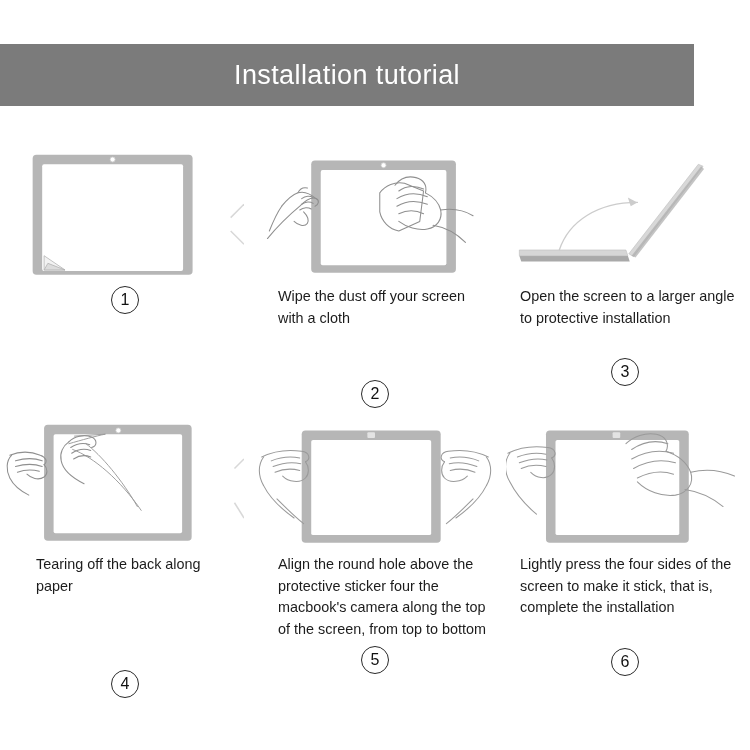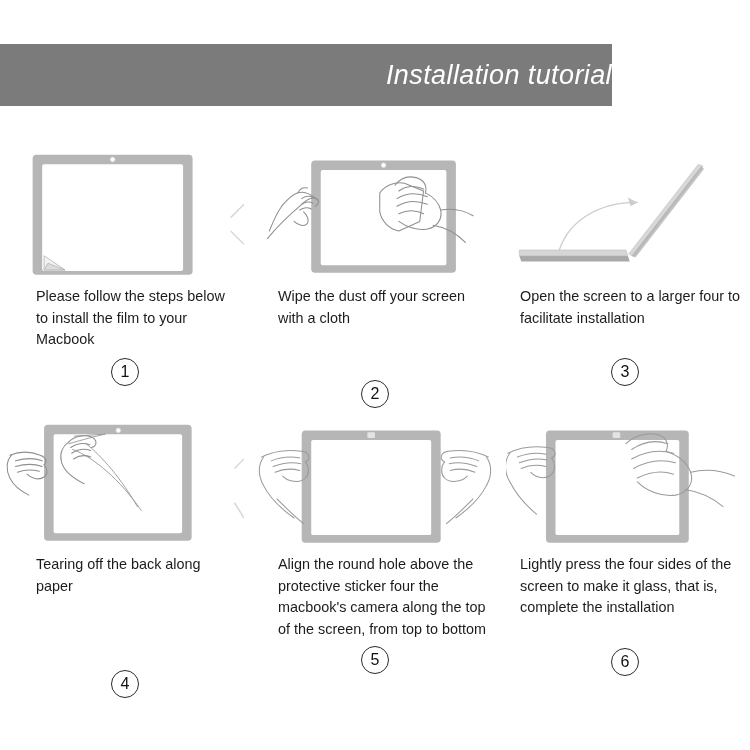--- a/index.html
+++ b/index.html
@@ -14,28 +14,27 @@
     color: #1a1a1a;
     overflow: hidden;
     position: relative;
   }
 
   
   .header-bar {
     position: absolute;
     left: 0;
     top: 44px;
-    width: 612px;
+    width: 694px;
     height: 62px;
     background: #7b7b7b;
     display: flex;
     align-items: center;
-    justify-content: flex-end;
+    justify-content: center;
     box-sizing: border-box;
-    font-style: italic;
   }
   .header-title {
     color: #ffffff;
     font-size: 27px;
     font-weight: 400;
     letter-spacing: 0.4px;
     font-family: "Liberation Sans", sans-serif;
   }
 
   
@@ -124,21 +123,20 @@
 
           <circle cx="112" cy="17" r="2.6" fill="#ffffff" stroke="#cfcfcf" stroke-width="0.8"></circle>
 
           <path d="M40 118 L40 133 L62 133 Z" fill="#f2f2f2" stroke="#b9b9b9" stroke-width="0.9"></path>
           <path d="M40 133 L62 133 L44 126 Z" fill="#dcdcdc" stroke="#b0b0b0" stroke-width="0.8"></path>
 
           <path d="M236 78 L250 64" stroke="#d8d8d8" stroke-width="1.6" fill="none"></path>
           <path d="M236 92 L250 106" stroke="#d8d8d8" stroke-width="1.6" fill="none"></path>
         </svg>
       </div>
-      <div class="step-caption">Please follow the steps below to install the film to your Macbook</div>
       <div class="step-number-wrap">
         <div class="step-number">1</div>
       </div>
     </div>
 
     <div class="step-cell cell-2 col-mid">
       <div class="illustration">
         <svg viewBox="0 0 250 140" preserveAspectRatio="xMidYMid meet">
 
           <rect x="58" y="18" width="152" height="118" rx="4" ry="4" fill="#b6b6b6"></rect>
@@ -191,21 +189,21 @@
             <path d="M129 116 L202 22 L207 24 L134 119 Z" fill="#d8d8d8" stroke="#bcbcbc" stroke-width="0.6"></path>
             <path d="M132 118 L205 24 L208 27 L136 120 Z" fill="#ababab" opacity="0.7"></path>
           </g>
 
           <g fill="none" stroke="#cccccc" stroke-width="1.4" stroke-linecap="round">
             <path d="M56 112 C66 82 96 62 138 62"></path>
           </g>
           <path d="M138 62 L128 57 L131 66 Z" fill="#cccccc"></path>
         </svg>
       </div>
-      <div class="step-caption">Open the screen to a larger four to facilitate installation</div>
+      <div class="step-caption">Open the screen to a larger angle to protective installation</div>
       <div class="step-number-wrap">
         <div class="step-number">3</div>
       </div>
     </div>
   </div>
 
   <div class="row-2" style="display:flex;width:750px;">
 
     <div class="step-cell cell-4 col-left">
       <div class="illustration">
@@ -303,20 +301,20 @@
             <path d="M132 40 C144 32 158 30 170 34"></path>
             <path d="M132 50 C146 42 162 40 176 44"></path>
             <path d="M134 60 C148 52 164 50 178 54"></path>
             <path d="M138 70 C150 64 164 62 176 66"></path>
             <path d="M168 42 C180 46 190 54 194 64 C198 76 190 86 178 88 C164 90 148 84 138 74"></path>
             <path d="M194 64 C210 60 226 62 240 68"></path>
             <path d="M188 82 C202 84 216 90 228 100"></path>
           </g>
         </svg>
       </div>
-      <div class="step-caption">Lightly press the four sides of the screen to make it glass, that is, complete the installation</div>
+      <div class="step-caption">Lightly press the four sides of the screen to make it stick, that is, complete the installation</div>
       <div class="step-number-wrap">
         <div class="step-number">6</div>
       </div>
     </div>
   </div>
 
 </div>
 
 </body></html>

